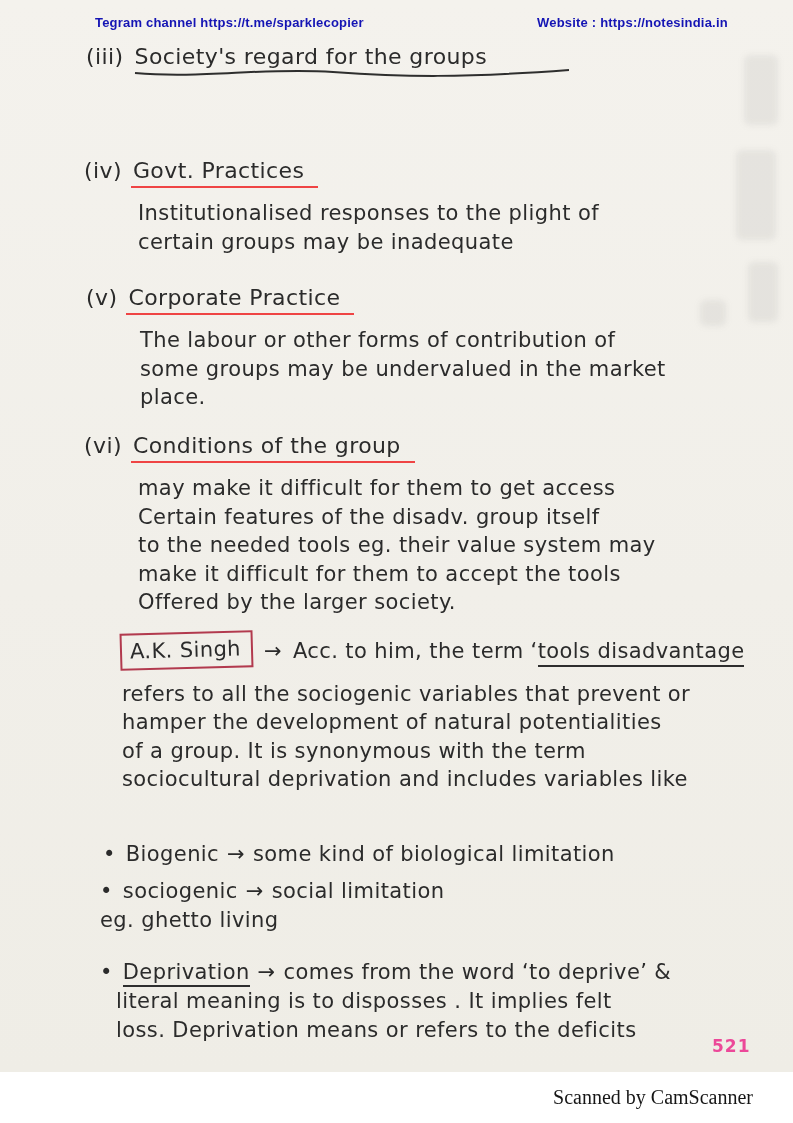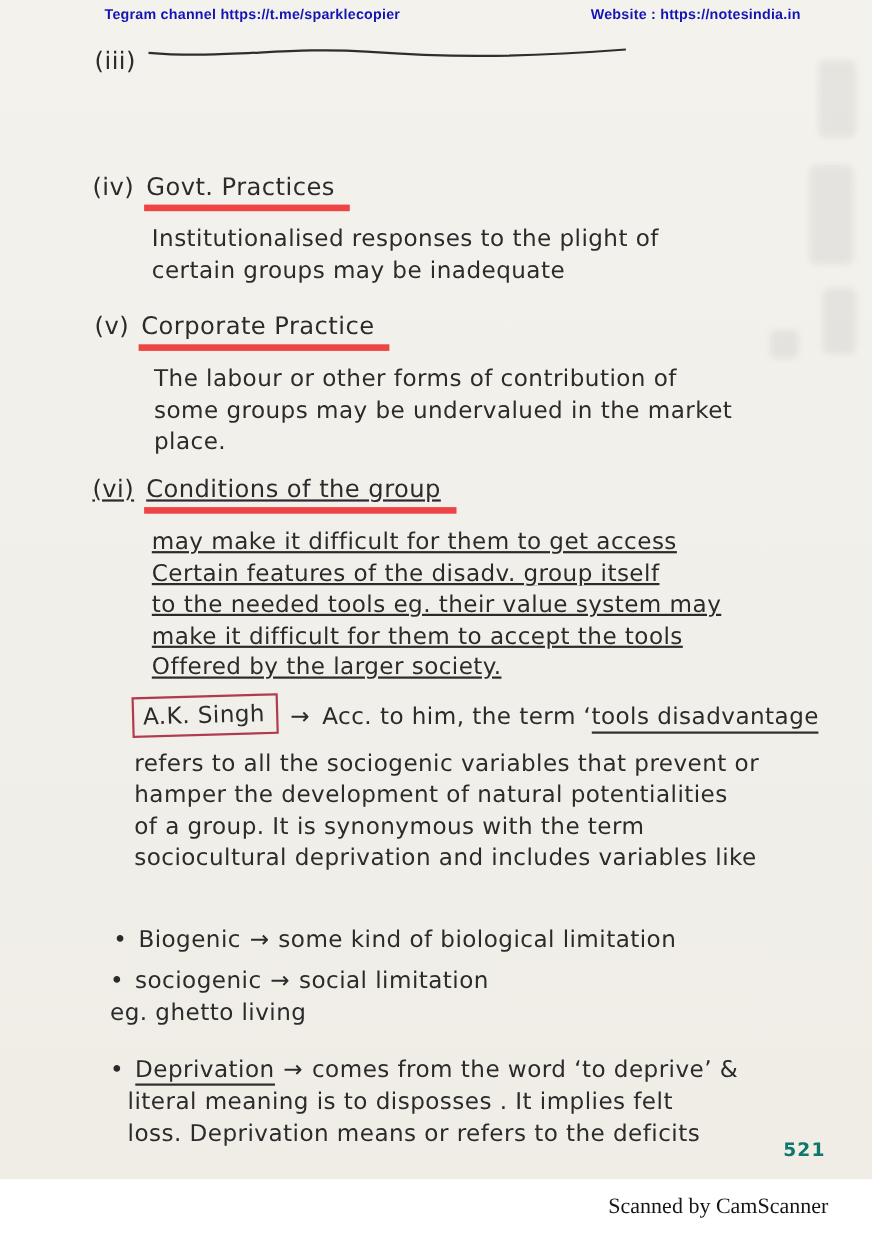--- a/index.html
+++ b/index.html
@@ -11,51 +11,51 @@
   .scan {
     position:absolute; left:0; top:0; width:793px; height:1072px;
     background:linear-gradient(180deg,#f4f2ed 0%,#f1efe9 55%,#efede6 100%);
   }
   
   .smudge {
     position:absolute; background:rgba(110,110,110,0.10);
     filter:blur(3px); border-radius:6px; pointer-events:none;
   }
   .header-link {
-    position:absolute; top:5px;
+    position:absolute; top:15px;
     font-family:"Liberation Sans", sans-serif;
     font-size:13px; font-weight:700; color:#1414b4;
     letter-spacing:0.2px; text-decoration:none;
   }
   .hw { color:#2b2b2b; letter-spacing:0.4px; }
   .section { position:absolute; }
   .sec-head { display:flex; align-items:flex-start; gap:9px; font-size:22px; }
   .sec-heading { position:relative; padding:0 14px 3px 2px; }
-  .sec-heading.straight { border-bottom:6px solid #ef4444;text-align:right; }
+  .sec-heading.straight { border-bottom:2px solid #ef4444;text-align:right; }
   .wave-svg { position:absolute; left:0; bottom:-7px; }
   .sec-body { margin:11px 0 0 54px; font-size:21px; line-height:28.5px; white-space:nowrap; }
   .singh-row {
     position:absolute; display:flex; align-items:center; gap:11px;
     font-size:21px; white-space:nowrap;
   }
   .singh-box {
     border:2px solid #b23a4e; padding:4px 10px 5px 8px;
     transform:rotate(-1.6deg); background:transparent;
   }
   .uterm { border-bottom:2px solid #2e2e2e; padding-bottom:2px; }
   .para { position:absolute; font-size:21px; line-height:28.3px; white-space:nowrap; }
   .bullet { position:absolute; font-size:21px; line-height:29px; white-space:nowrap; }
   .bullet .marker { margin-right:10px; }
   .bullet .term.underlined { border-bottom:2px solid #2e2e2e; padding-bottom:1px; }
   .bullet .arrow { margin:0 8px; }
   .sub-line { }
   .cont-line { margin-left:16px; }
   .page-number {
     position:absolute; top:1036px; left:712px;
-    font-size:17px; font-weight:600; color:#0f766e; letter-spacing:1px;
+    font-size:17px; font-weight:600; color:#ec4899; letter-spacing:1px;
   }
   .camscanner {
     position:absolute; top:1086px; right:40px;
     font-family:"Liberation Serif", serif;
     font-size:20px; color:#161616;
   }
 </style>
 </head>
 <body>
 
@@ -67,20 +67,21 @@
   <div class="smudge" style="left:748px; top:262px; width:30px; height:60px;"></div>
   <div class="smudge" style="left:700px; top:300px; width:26px; height:26px;"></div>
 
   <a class="header-link" style="left:95px;">Tegram channel https://t.me/sparklecopier</a>
   <a class="header-link" style="left:537px;">Website : https://notesindia.in</a>
 
   <div class="section hw" style="left:86px; top:44px;">
     <div class="sec-head">
       <span>(iii)</span>
       <span class="sec-heading">
+        <span>Society's regard for the groups</span>
         <svg class="wave-svg" width="440" height="14" viewBox="0 0 440 14">
           <path d="M2 8 C 70 14, 130 2, 200 7 S 330 13, 436 5" fill="none" stroke="#2e2e2e" stroke-width="2"></path>
         </svg>
       </span>
     </div>
   </div>
 
   <div class="section hw" style="left:84px; top:158px;">
     <div class="sec-head">
       <span>(iv)</span>
@@ -97,21 +98,21 @@
       <span>(v)</span>
       <span class="sec-heading straight">Corporate Practice</span>
     </div>
     <div class="sec-body">
       <div>The labour or other forms of contribution of</div>
       <div>some groups may be undervalued in the market</div>
       <div>place.</div>
     </div>
   </div>
 
-  <div class="section hw" style="left:84px; top:433px;text-decoration:underline;">
+  <div class="section hw" style="left:84px; top:433px;">
     <div class="sec-head">
       <span>(vi)</span>
       <span class="sec-heading straight">Conditions of the group</span>
     </div>
     <div class="sec-body">
       <div>may make it difficult for them to get access</div>
       <div>Certain features of the disadv. group itself</div>
       <div>to the needed tools eg. their value system may</div>
       <div>make it difficult for them to accept the tools</div>
       <div>Offered by the larger society.</div>

